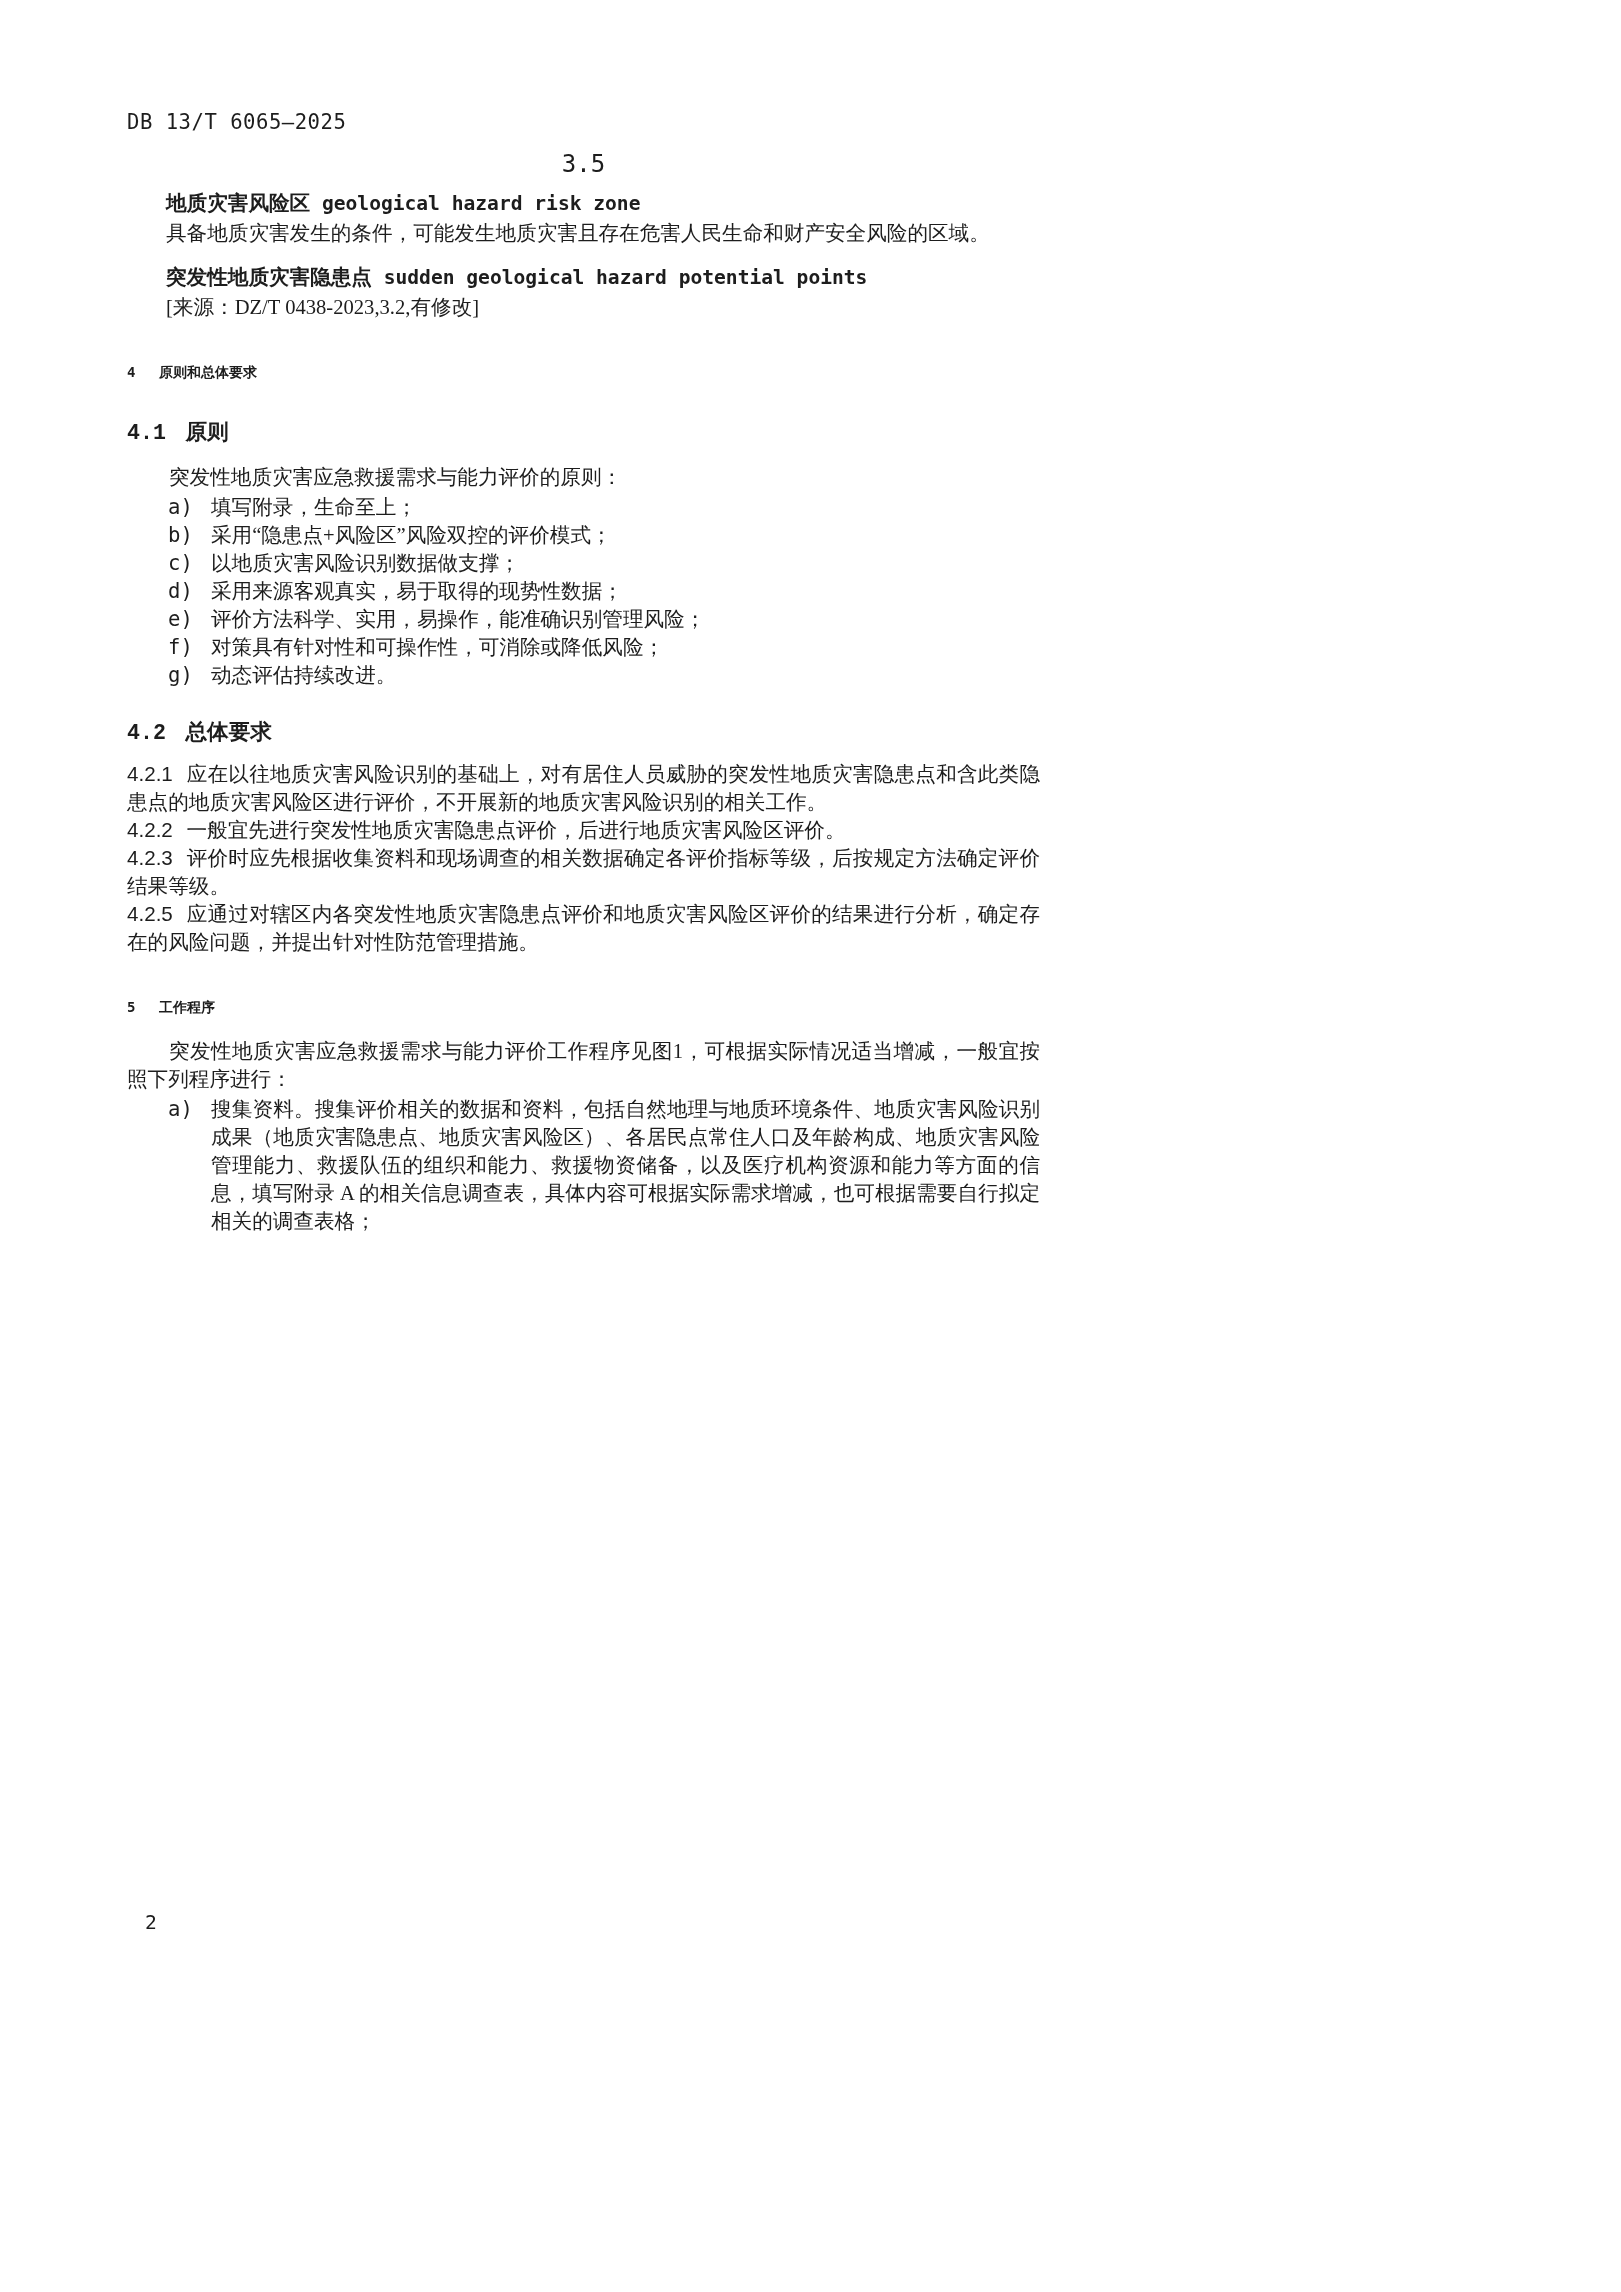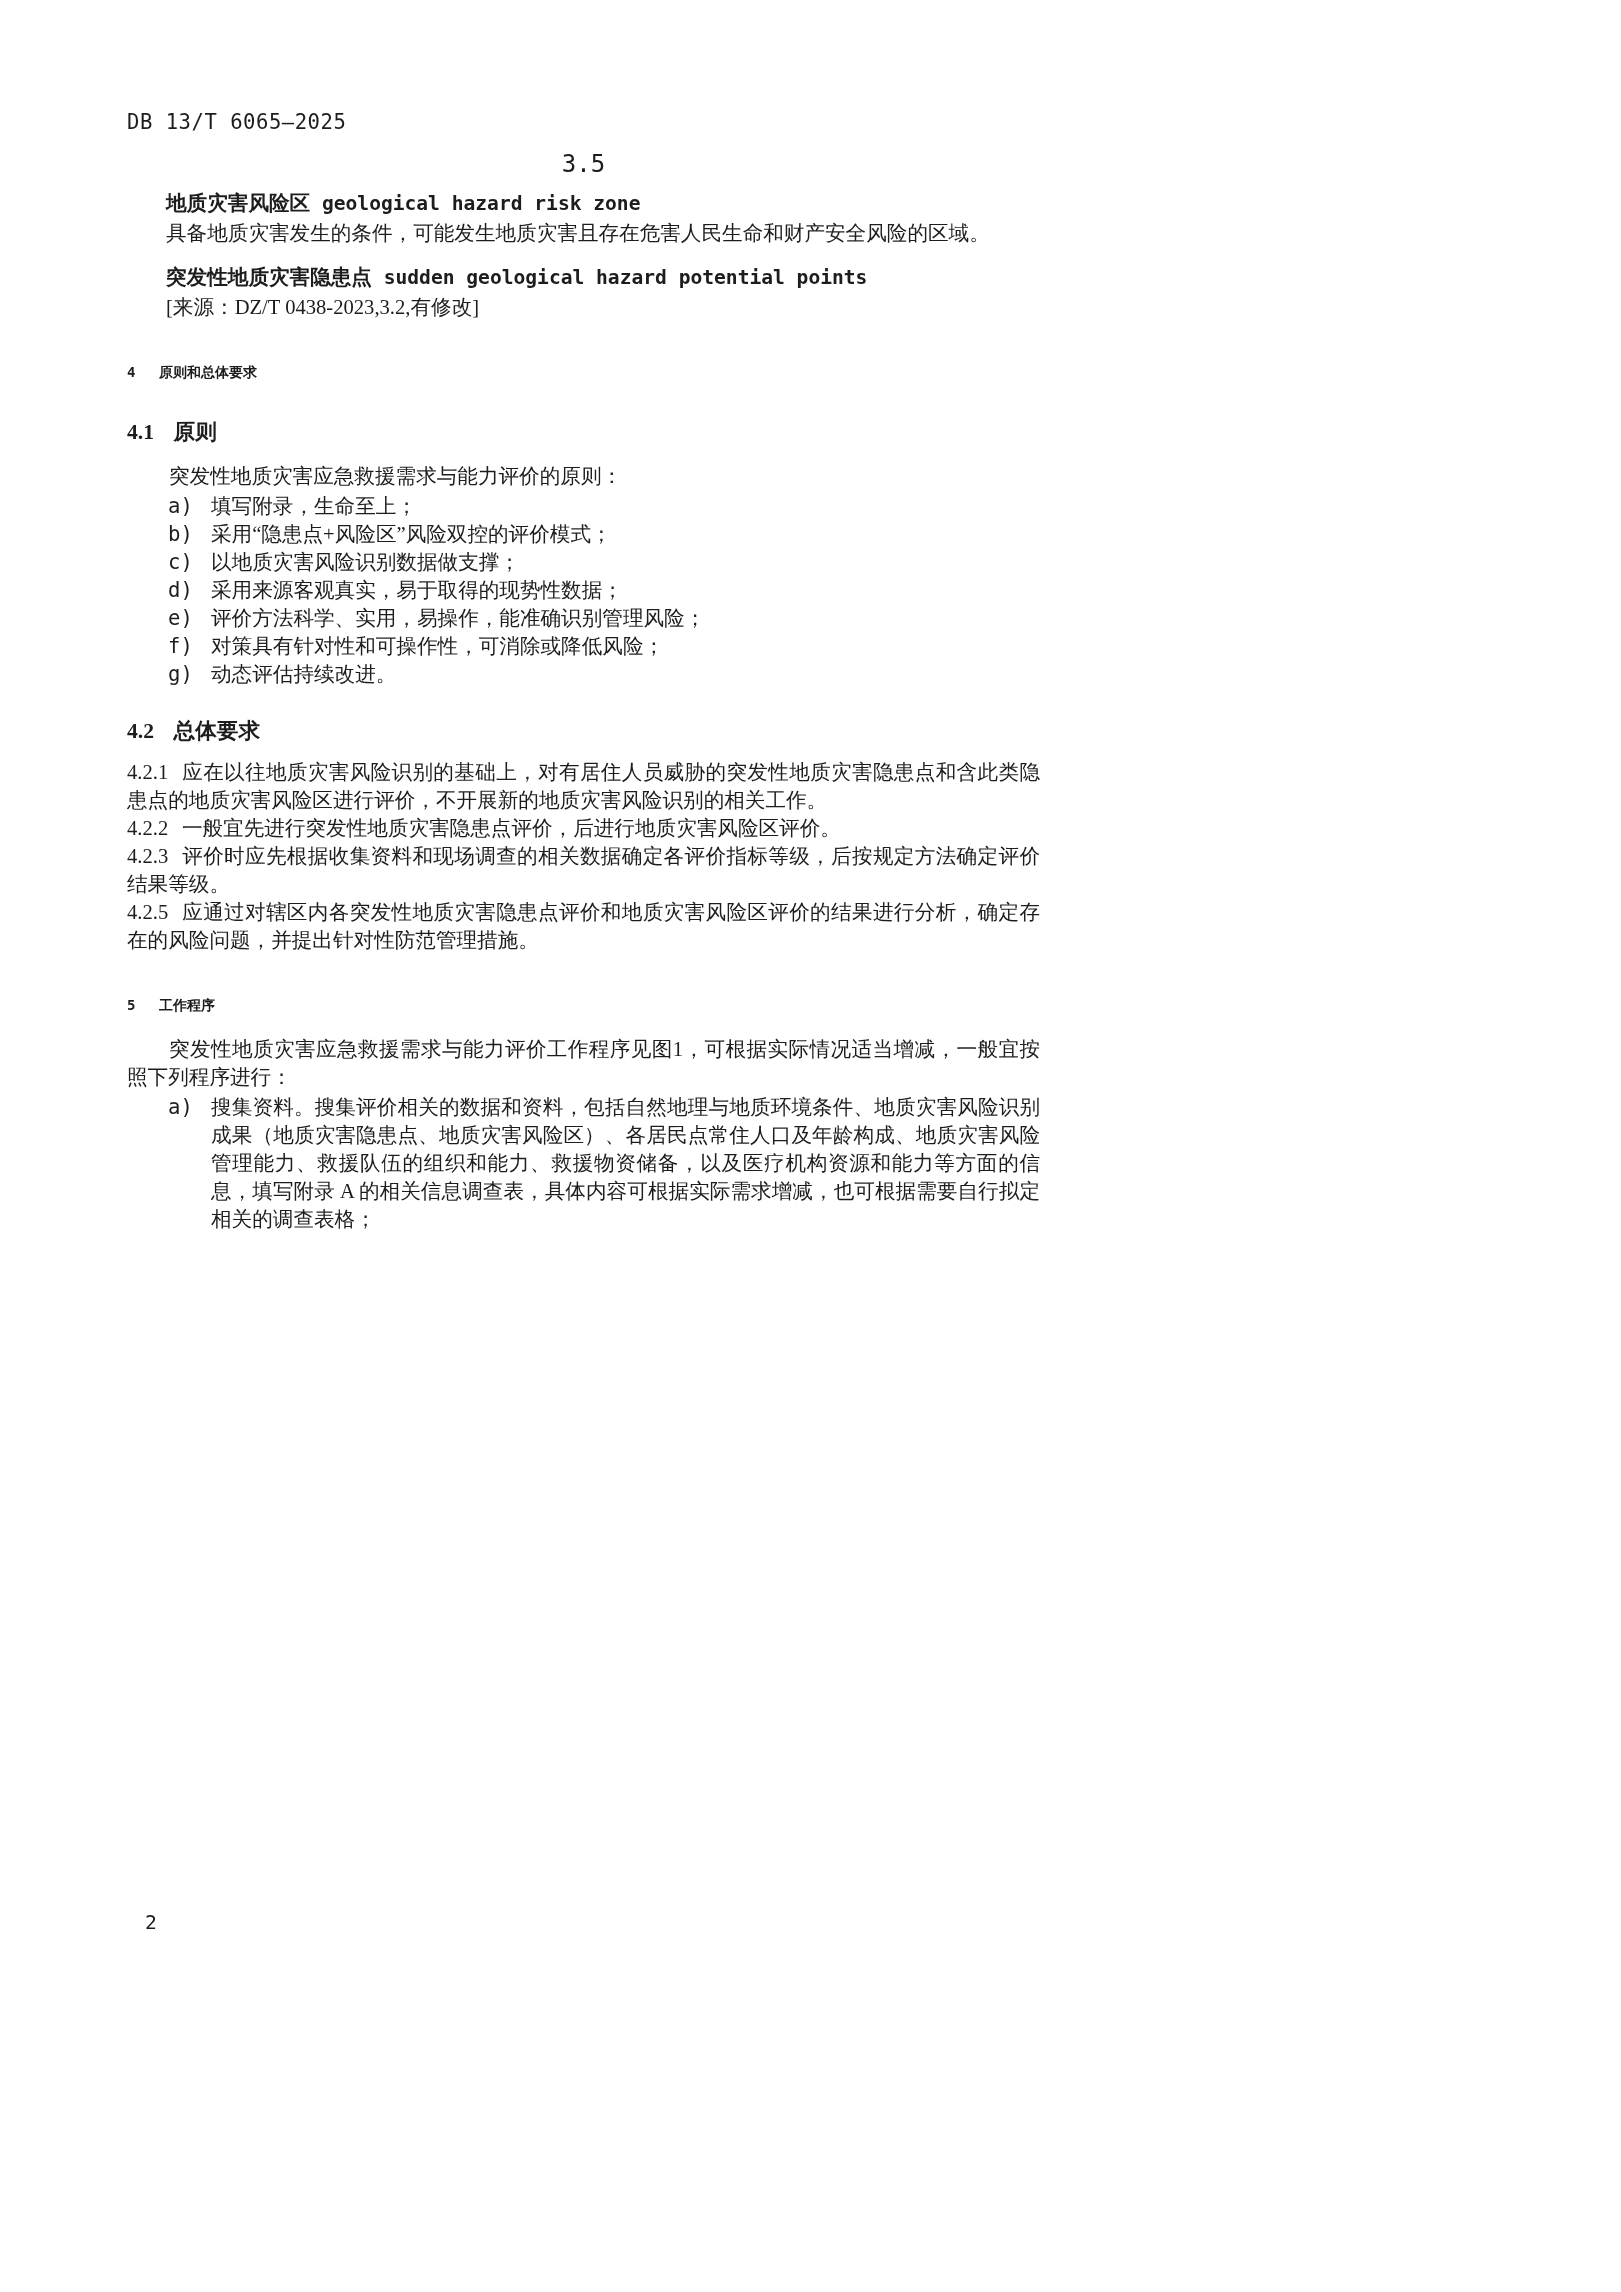--- a/index.html
+++ b/index.html
@@ -65,38 +65,38 @@
     margin-right: 23.5px;
   }
   .sub-heading {
     margin: 25.5px 0 0 0;
     font-family: "Liberation Sans", sans-serif;
     font-weight: 700;
     font-size: 21.6px;
     line-height: 33px;
   }
   .sub-heading .num {
-    font-family: Liberation Serif, serif;
+    font-family: Liberation Mono, monospace;
     font-weight: 700;
     margin-right: 19.6px;
   }
 
   
   .para-indent {
     margin: 13.7px 0 0 0;
     text-indent: 42px;
     text-align: justify;
   }
   .clauses { margin-top: 9.8px; }
   .clause {
     margin: 0;
     text-align: justify;
   }
   .clause .num {
-    font-family: Liberation Serif, serif;
+    font-family: Liberation Sans, sans-serif;
     margin-right: 13.7px;
     margin-top: 16px;
   }
 
   
   .abc-list { margin-top: 2px; }
   .abc-item { display: flex; }
   .abc-item .label {
     flex: none;
     width: 43px;

